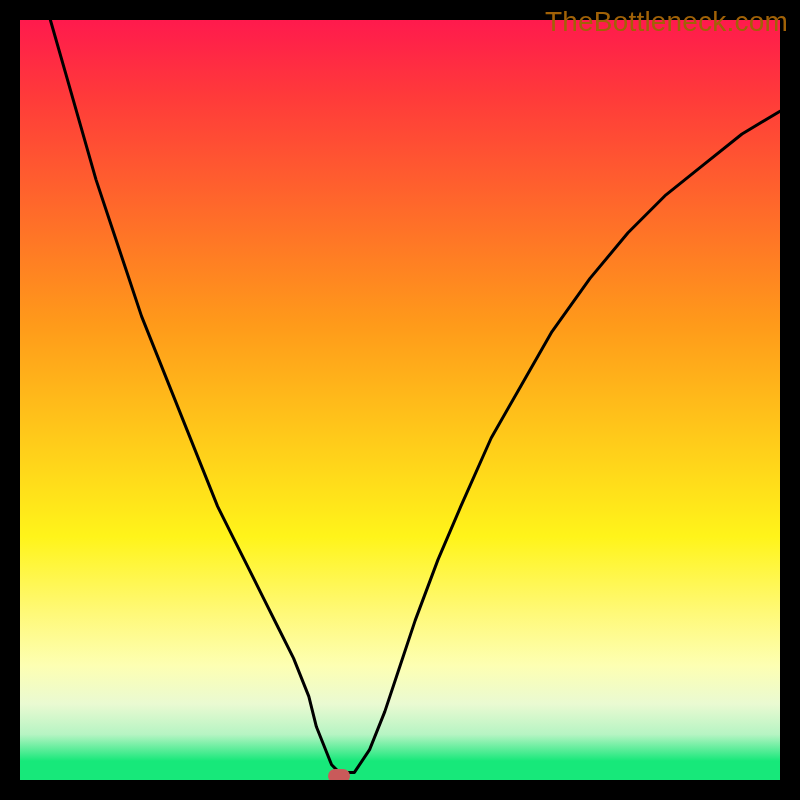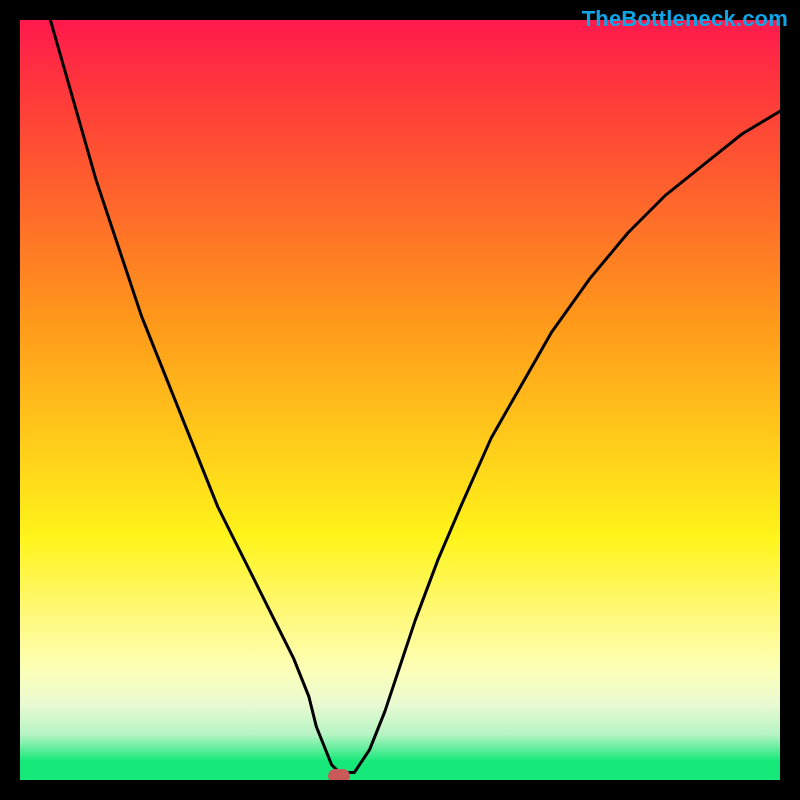--- a/index.html
+++ b/index.html
@@ -14,23 +14,23 @@
     position: relative;
     width: 800px;
     height: 800px;
     background: #000000;
     box-sizing: border-box;
   }
   .watermark {
     position: absolute;
     top: 6px;
     right: 12px;
-    color: #0ea5e9;
-    font-size: 22px;
-    font-weight: 700;
+    color: #a16207;
+    font-size: 28px;
+    font-weight: 400;
     letter-spacing: 0.2px;
     z-index: 40;
   }
   .plot {
     position: absolute;
     left: 20px;
     top: 20px;
     width: 760px;
     height: 760px;
     overflow: hidden;

